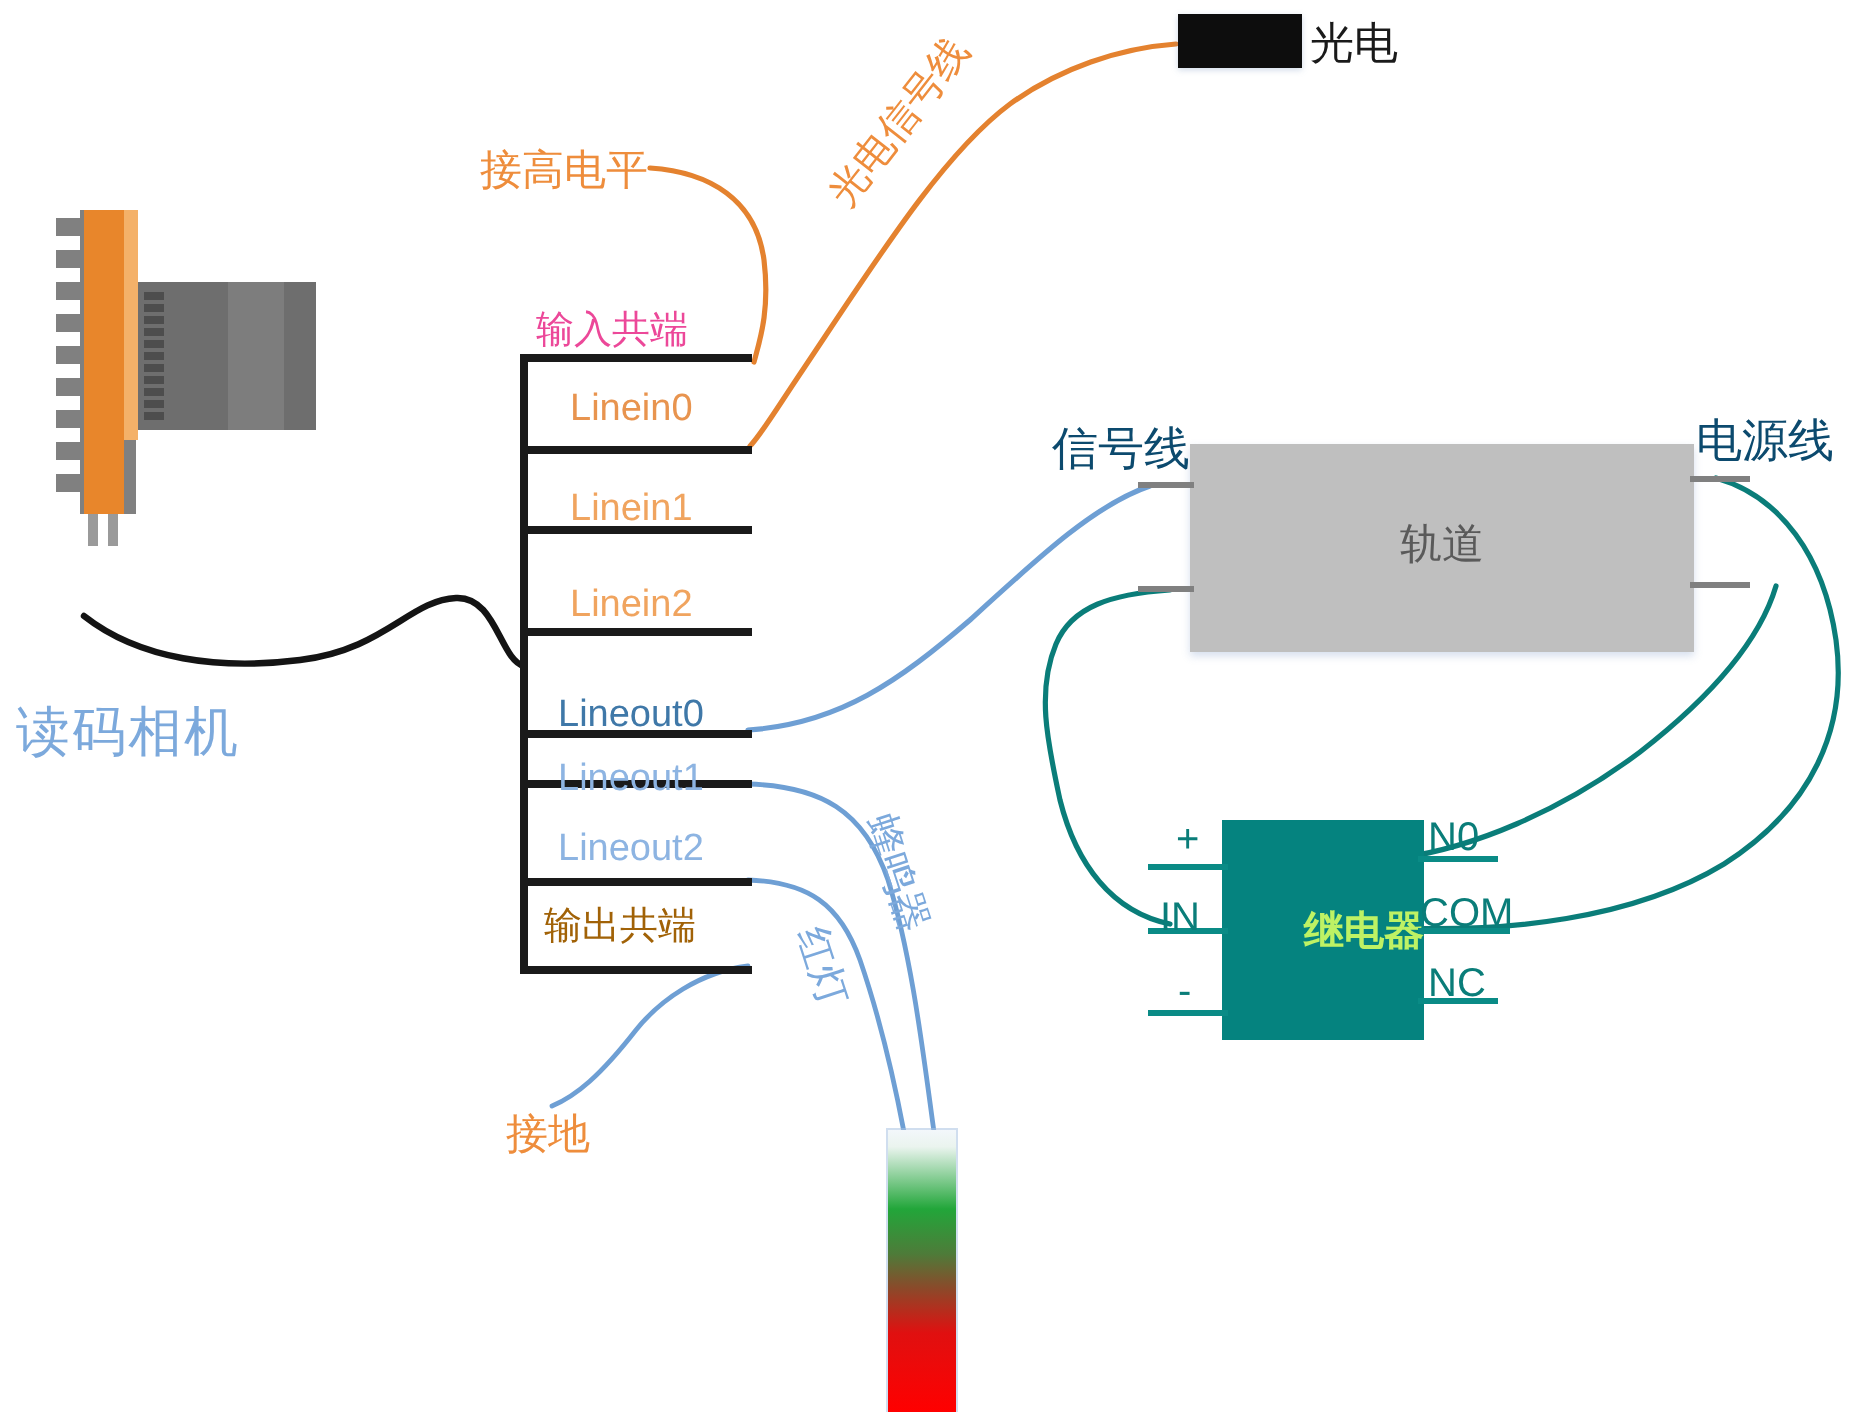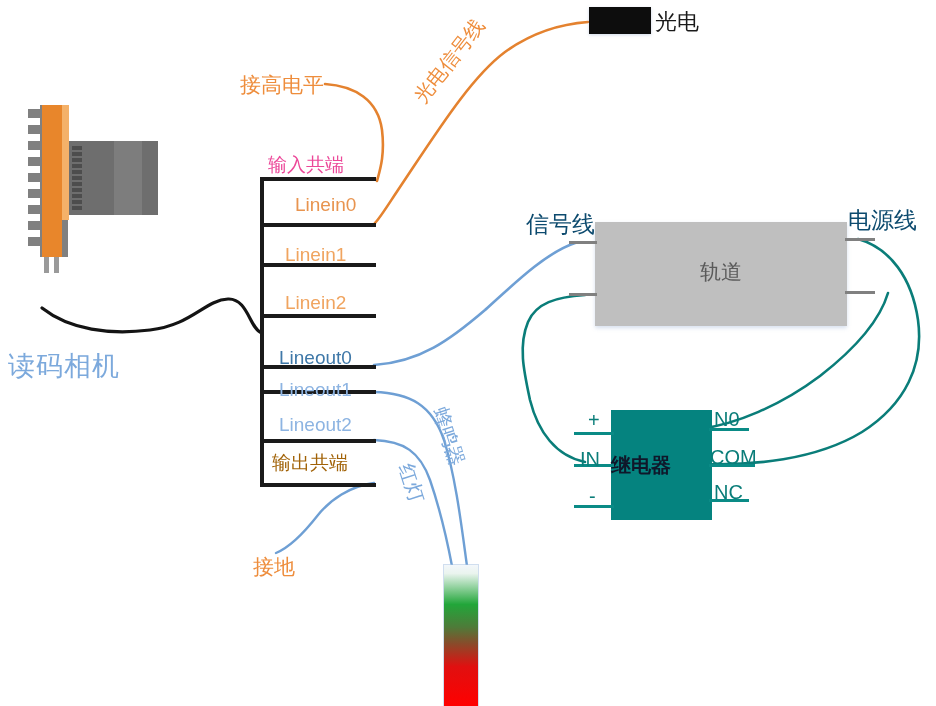--- a/index.html
+++ b/index.html
@@ -87,21 +87,21 @@
   }
   .tb-rail {
     position: absolute; left: 0; height: 4px;
     background: #1a1a1a;
   }
   .tb-label {
     position: absolute;
     font-size: 19px;
     white-space: nowrap;
   }
-  .tb-label.in  { color: #e8944f; margin-left: 10px; }
+  .tb-label.in  { color: #e8944f; }
   .tb-label.inc { color: #f0a45f; }
   .tb-label.out0 { color: #3f78a8; }
   .tb-label.out  { color: #8db4e2; }
   .tb-label.outc { color: #a16207; }
   .tb-label.incommon { color: #ec4899; }
 
   
   .pe-box {
     position: absolute; left: 589px; top: 7px;
     width: 62px; height: 27px;
@@ -132,21 +132,21 @@
   }
 
   
   .relay-box {
     position: absolute; left: 611px; top: 410px;
     width: 101px; height: 110px;
     background: #05837f;
   }
   .relay-text {
     position: absolute; left: 0; top: 42px; width: 101px;
-    text-align: left; font-size: 20px; color: #0f172a; font-weight: bold;
+    text-align: right; font-size: 20px; color: #bef264; font-weight: bold;
   }
   .relay-lead {
     position: absolute; height: 3px; background: #0a8b86;
   }
   .relay-pin {
     position: absolute; font-size: 20px; color: #0a7d79; white-space: nowrap;
   }
 
   
   .light-tower {

